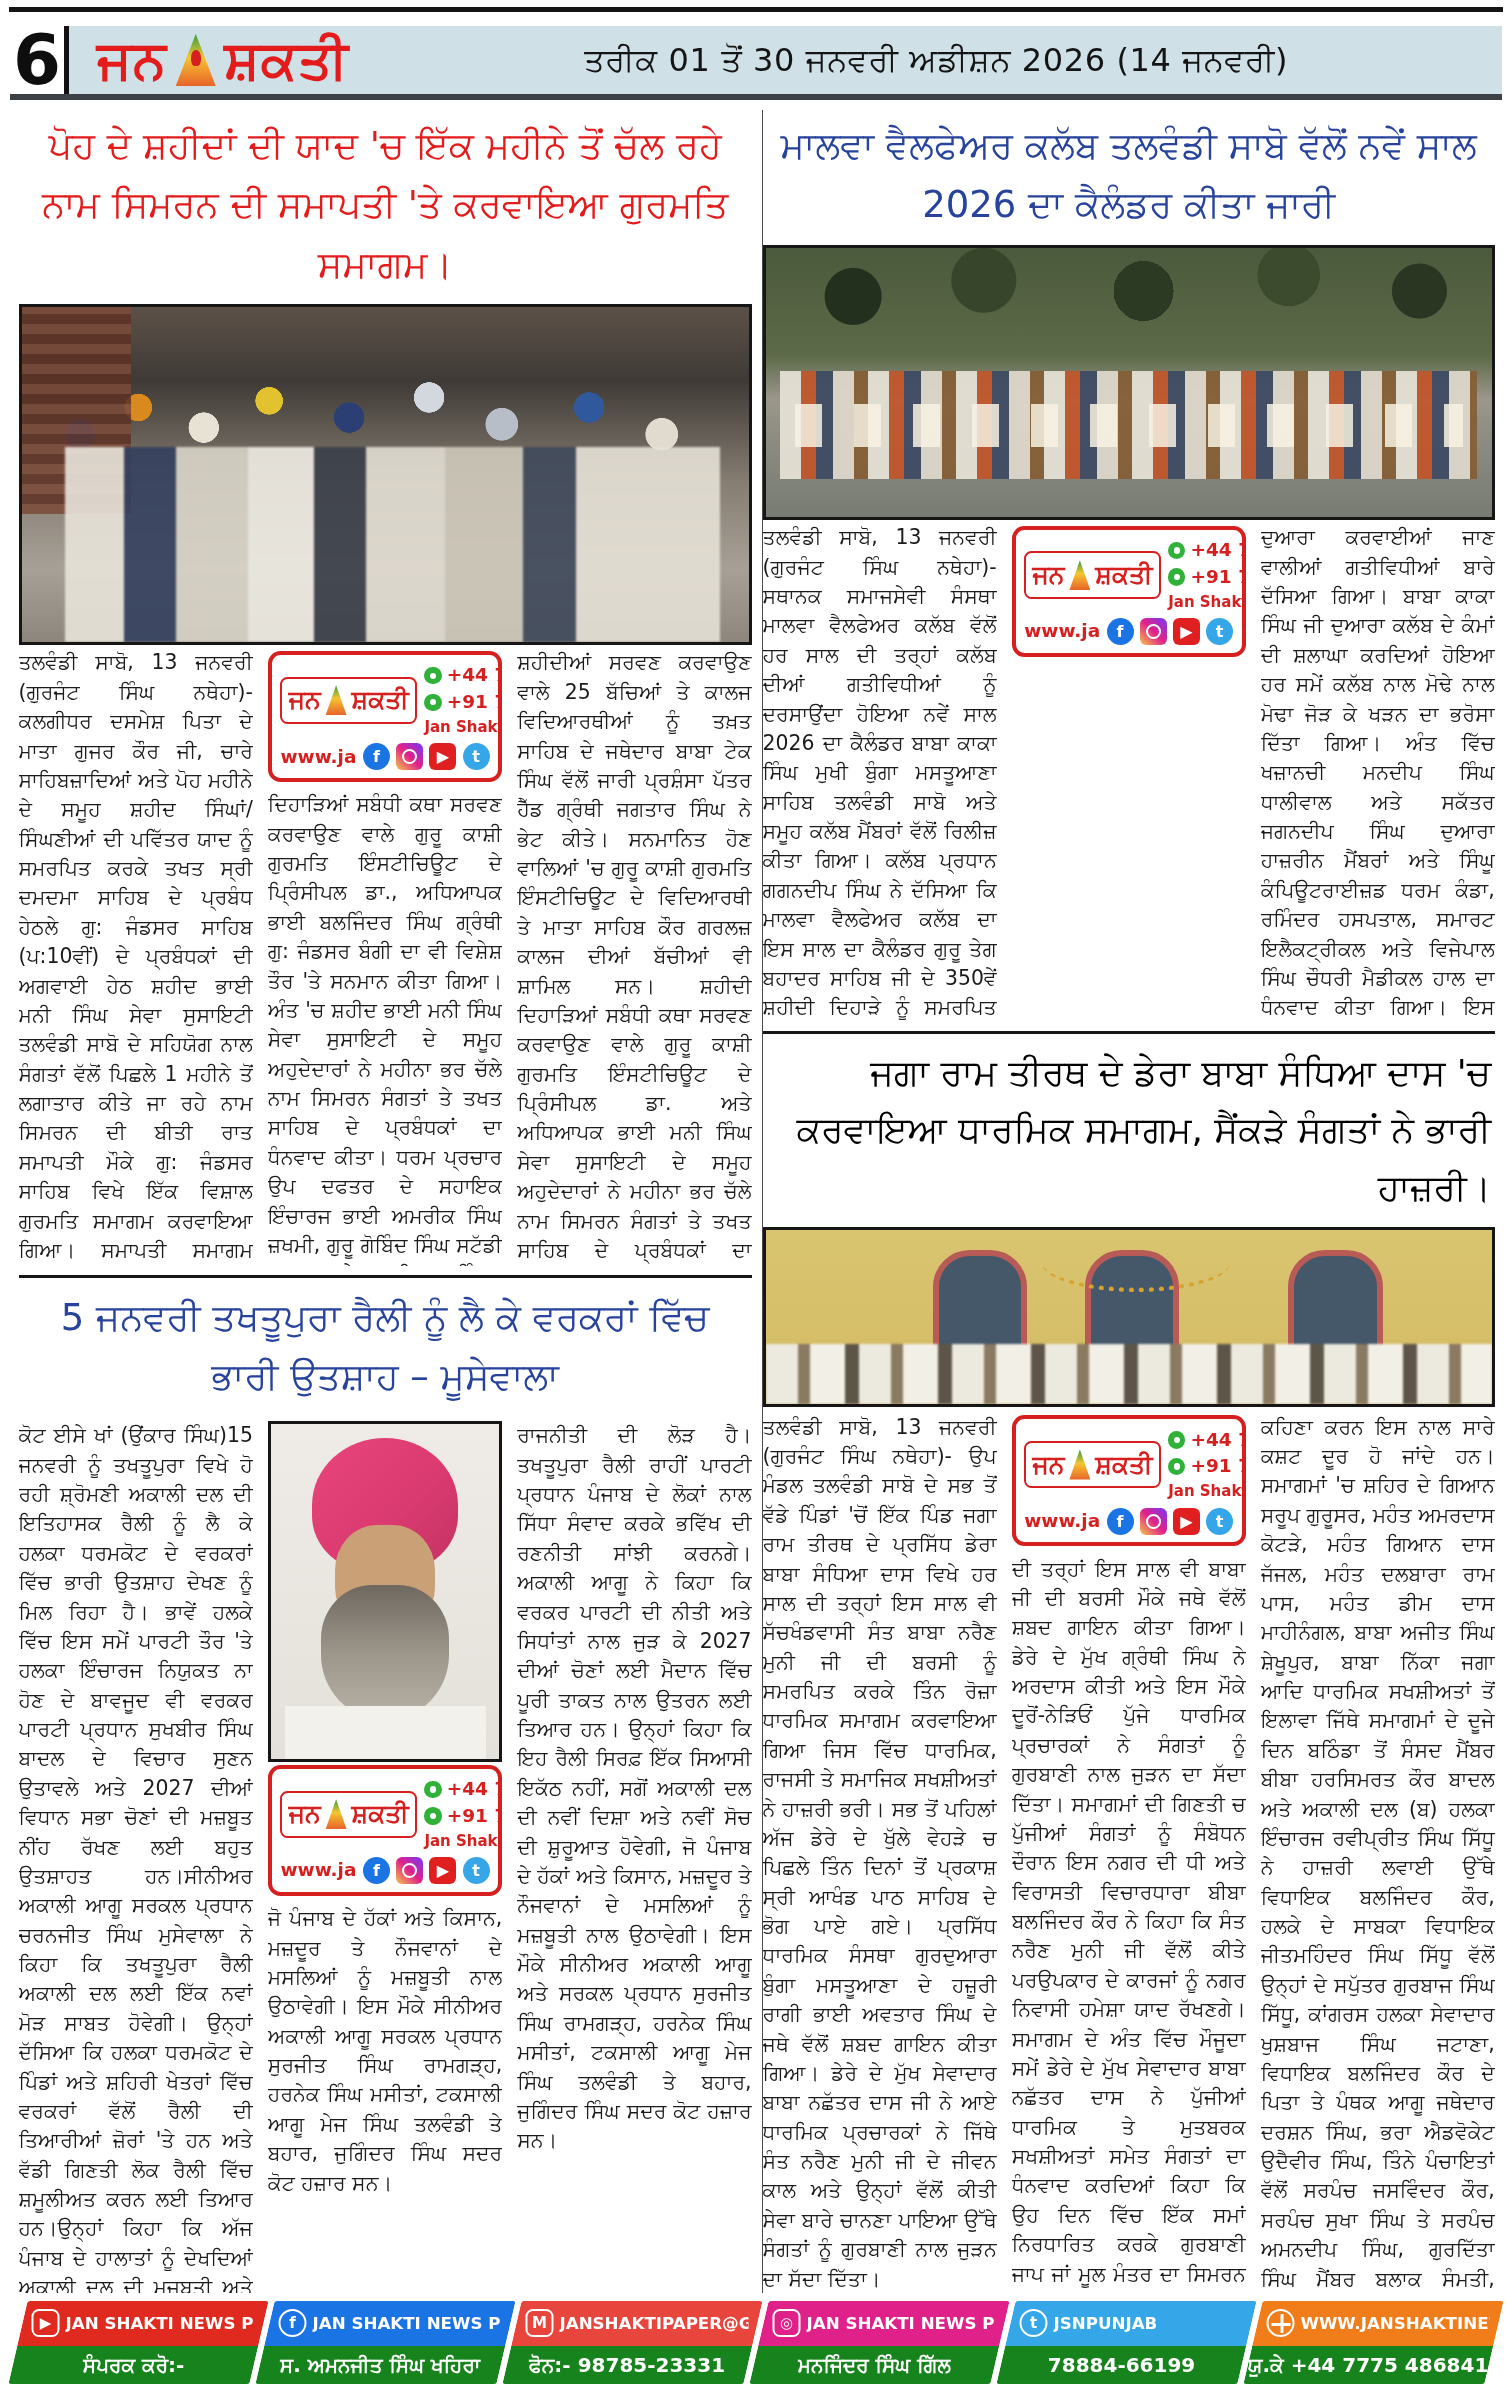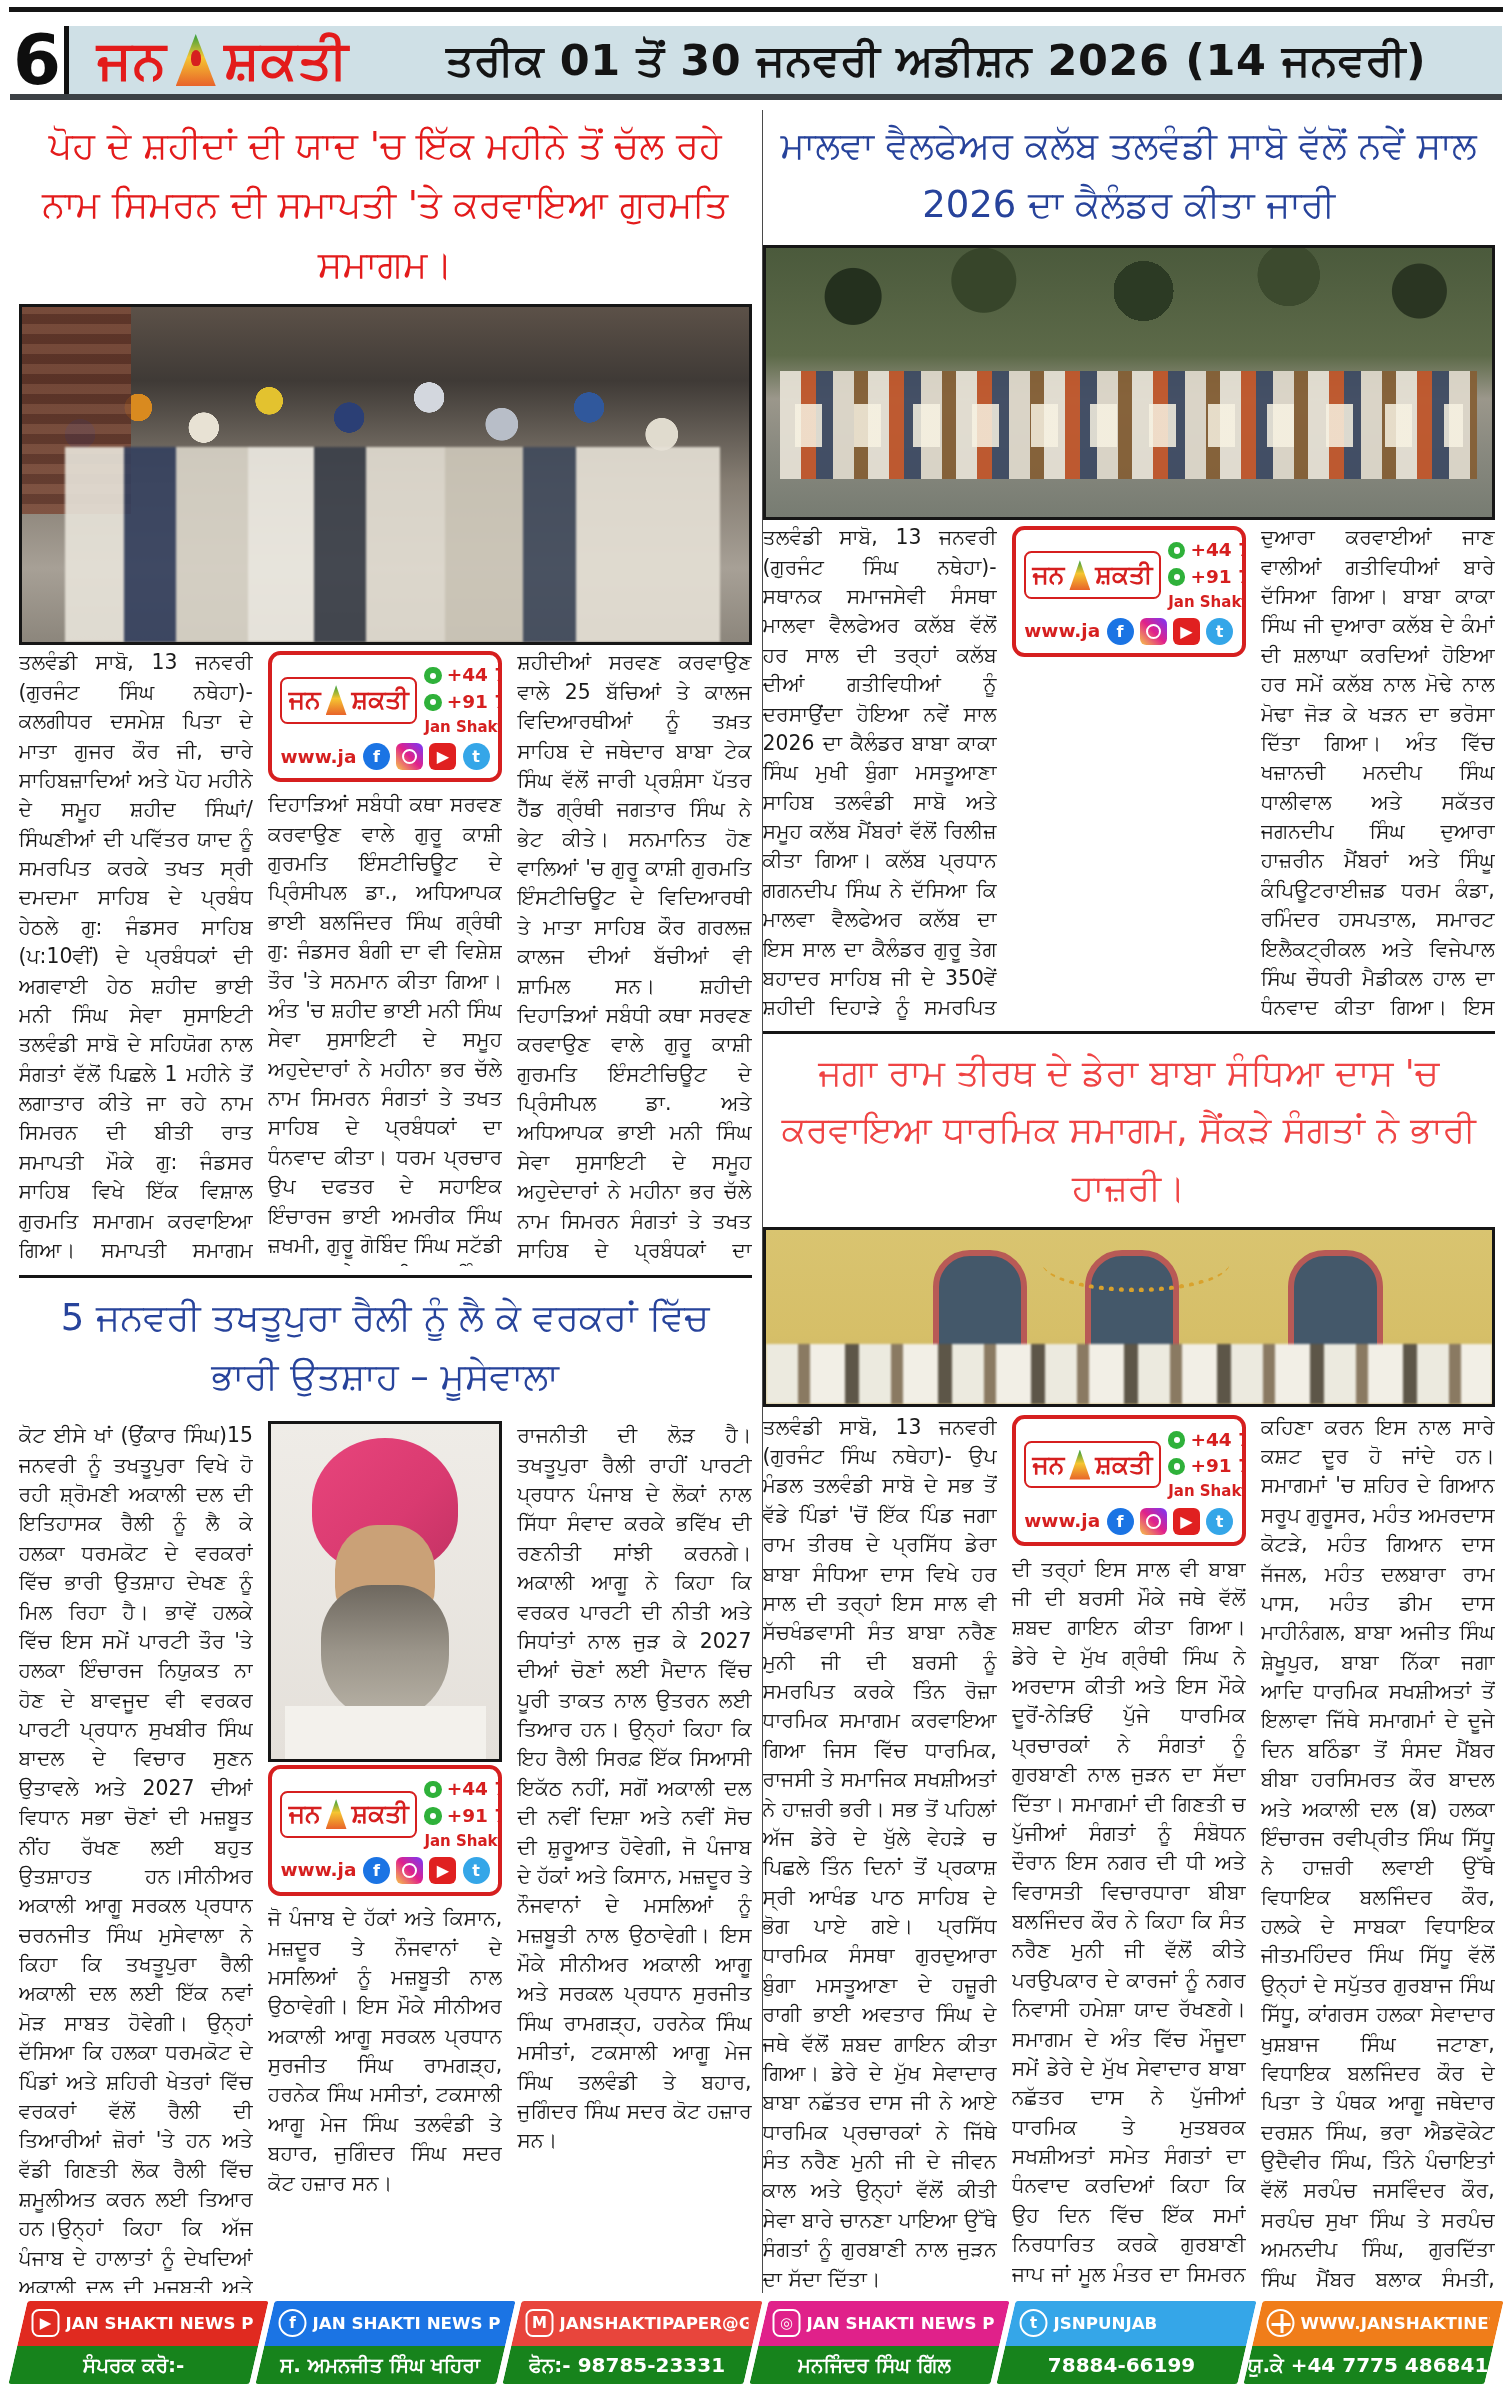--- a/index.html
+++ b/index.html
@@ -7,32 +7,32 @@
   body { font-family:"DejaVu Sans","Liberation Sans",sans-serif; }
   .page { position:relative; width:1512px; height:2401px; background:#ffffff; margin:0 auto; overflow:hidden; }
 
   
   .topline { position:absolute; top:7.4px; left:8.6px; right:8.6px; height:4.3px; background:#151515; }
   .header { position:absolute; top:26px; left:10px; right:10px; height:74px; display:flex; align-items:stretch; background:#cfe0e6; border-bottom:6.8px solid #3c4145; }
   .pagenum { width:59px; background:#ffffff; color:#0e0e0e; font-size:69px; font-weight:bold; display:flex; align-items:center; justify-content:center; border-right:5.6px solid #111; line-height:1; }
   .masthead { display:flex; align-items:center; gap:8.6px; padding:0 21px 0 28px; color:#e31b1b; font-weight:bold; font-size:53px; letter-spacing:1.2px; }
   .m-emblem { width:40px; height:52px; background:linear-gradient(180deg,#2f9e3c 0%,#f5c531 45%,#e8632a 100%); clip-path:polygon(50% 0,100% 100%,0 100%); position:relative; }
   .m-emblem::after { content:""; position:absolute; left:15px; top:16px; width:10px; height:16px; background:#d61f1f; border-radius:50% 50% 40% 40%; }
-  .edition { flex:1; text-align:center; align-self:center; color:#141414; font-size:43px; font-weight:bold; letter-spacing:0.6px; }
+  .edition { flex:1; text-align:center; align-self:center; color:#141414; font-size:32px; font-weight:normal; letter-spacing:0.6px; }
   .section-tag { width:334px; text-align:center; align-self:center; color:#1b1b1b; font-size:38px; letter-spacing:1.9px; }
 
   
   .main { position:absolute; top:110px; left:18.5px; right:17.3px; height:2183px; display:grid; grid-template-columns:1fr 1fr; column-gap:10px; }
   .half { display:flex; flex-direction:column; min-width:0; overflow:hidden; }
   .half.right { border-left:1.9px solid #4a4a4a; }
 
   .hl { text-align:center; font-weight:normal; line-height:1.6; padding:6.2px 3.7px 10px; }
   .hl-red  { color:#e31b1b; font-size:37px; }
   .hl-blue { color:#27439b; font-size:37px; }
-  .hl-black{ color:#ef4444; font-size:36px; }
+  .hl-black{ color:#000000; font-size:36px;text-align:right; }
 
   .photo { position:relative; border:3.1px solid #161616; overflow:hidden; flex-shrink:0; }
   .ph-left { height:341px;
     background:
       radial-gradient(circle at 8% 38%, #2f55a8 0 15px, transparent 15.4px),
       radial-gradient(circle at 16% 30%, #d98a1f 0 13.6px, transparent 14px),
       radial-gradient(circle at 25% 36%, #e8e2d4 0 15px, transparent 15.4px),
       radial-gradient(circle at 34% 28%, #e3c22f 0 13.6px, transparent 14px),
       radial-gradient(circle at 45% 33%, #2b3f75 0 15px, transparent 15.4px),
       radial-gradient(circle at 56% 27%, #d3d7de 0 15px, transparent 15.4px),

